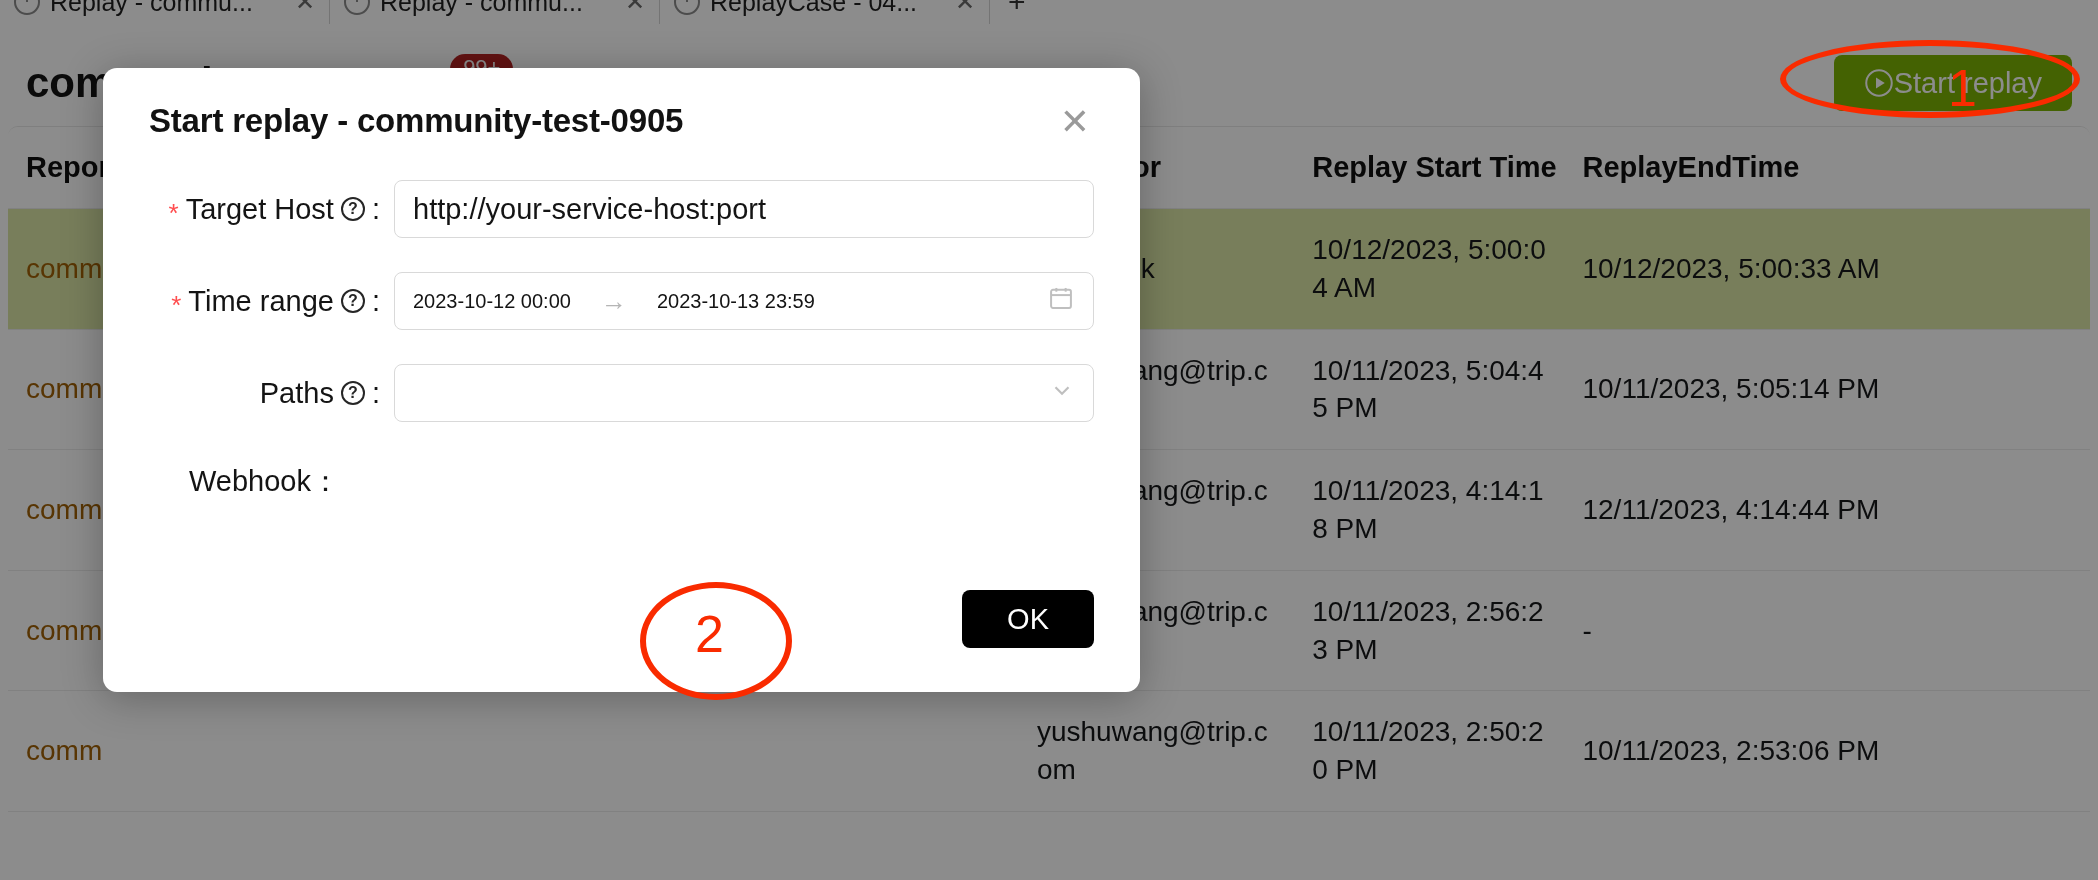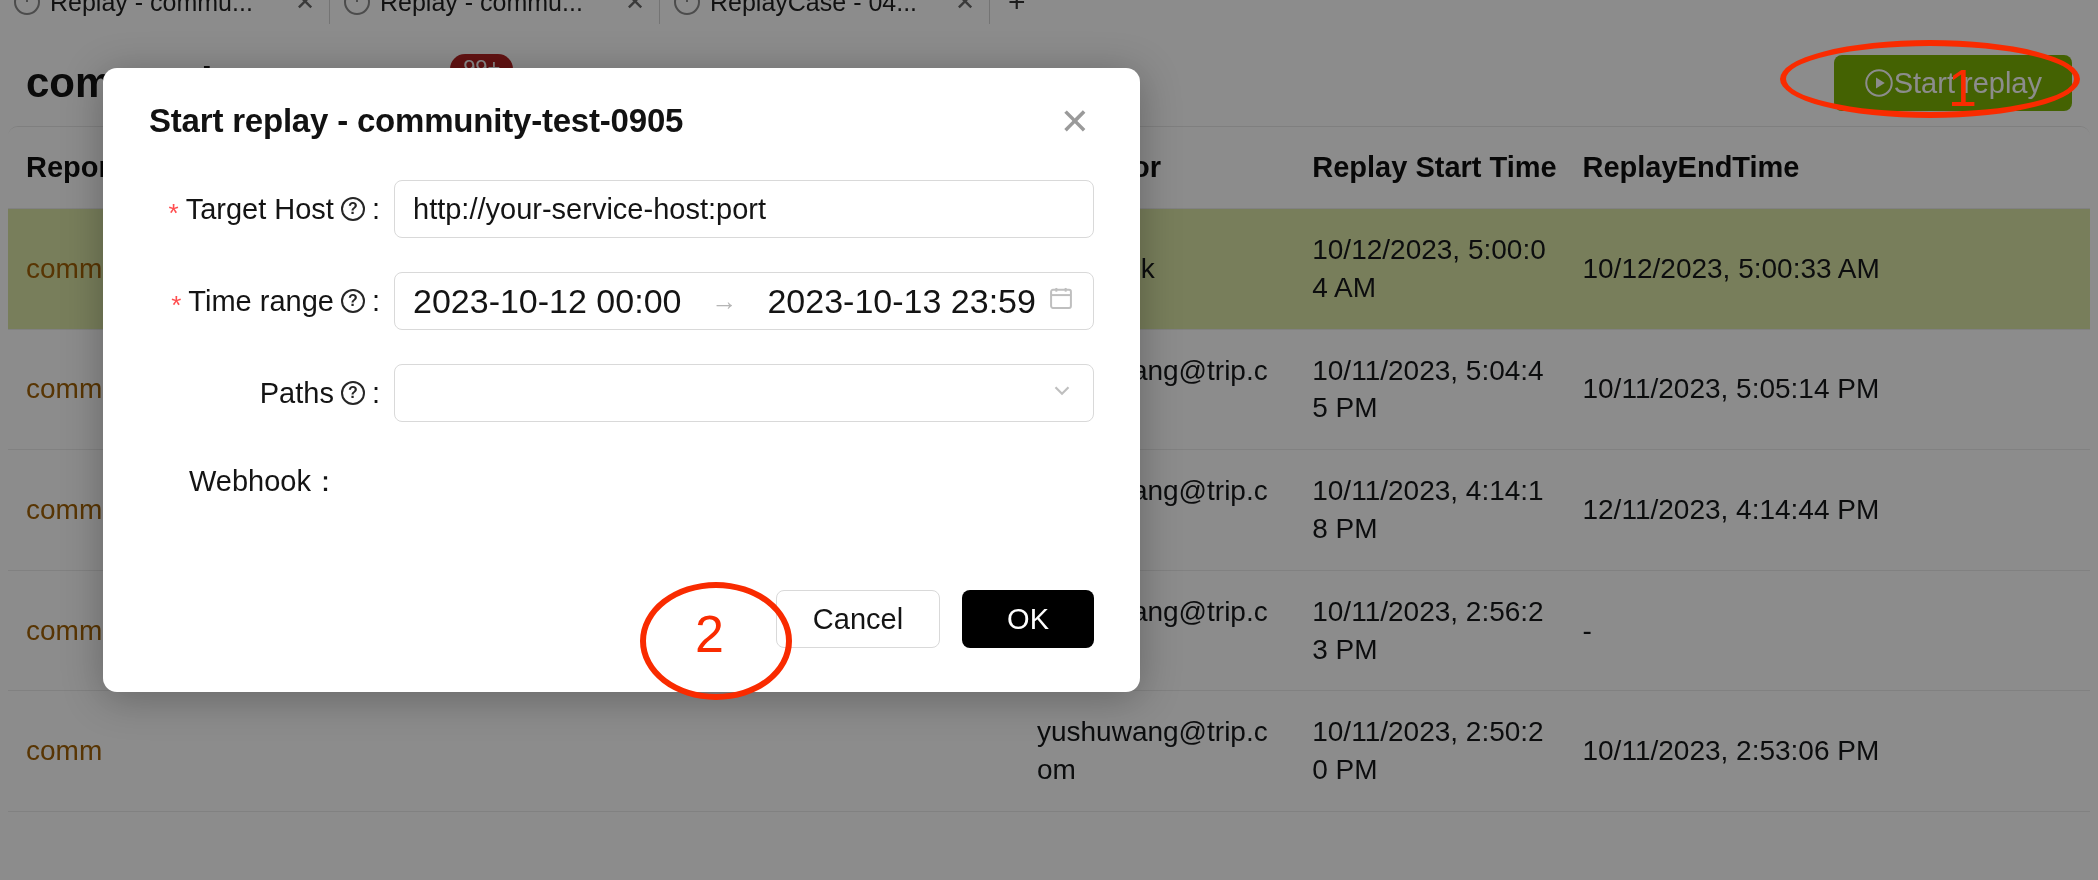--- a/index.html
+++ b/index.html
@@ -148,21 +148,21 @@
   }
   .control {
     flex: 1 1 auto; height: 58px;
     border: 1px solid #d9d9d9; border-radius: 8px;
     background: #fff;
     display: flex; align-items: center;
     padding: 0 18px;
     font-size: 29px; color: #141414;
   }
   .control.range { gap: 0; }
-  .range-val { font-size: 34px; color: #141414; white-space: nowrap; }
+  .range-val { font-size: 20px; color: #141414; white-space: nowrap; }
   .range-arrow { color: #b5b5b5; font-size: 26px; margin: 0 30px; }
   .range-cal { margin-left: auto; color: #bfbfbf; }
   .select-caret { margin-left: auto; color: #bfbfbf; font-size: 22px; }
 
   .webhook-row { display: flex; align-items: flex-start; margin-top: 8px; }
   .webhook-label {
     width: 245px; flex: 0 0 245px; text-align: center; padding-right: 14px;
     font-size: 29px; color: #141414; padding-top: 6px; white-space: nowrap;
   }
   .webhook-val {
@@ -359,21 +359,20 @@
           </svg>
         </span>
       </div>
     </div>
 
     <div class="webhook-row">
       <div class="webhook-label">Webhook：</div>
     </div>
 
     <div class="modal-foot">
-      <button class="btn btn-cancel">Cancel</button>
       <button class="btn btn-ok">OK</button>
     </div>
   </div>
 
   <div class="anno anno-ellipse" style="left:1780px; top:40px; width:300px; height:78px;"></div>
   <div class="anno anno-num" style="left:1948px; top:62px;">1</div>
 
   <div class="anno anno-ellipse" style="left:640px; top:582px; width:152px; height:118px;"></div>
   <div class="anno anno-num" style="left:695px; top:608px;">2</div>
 

